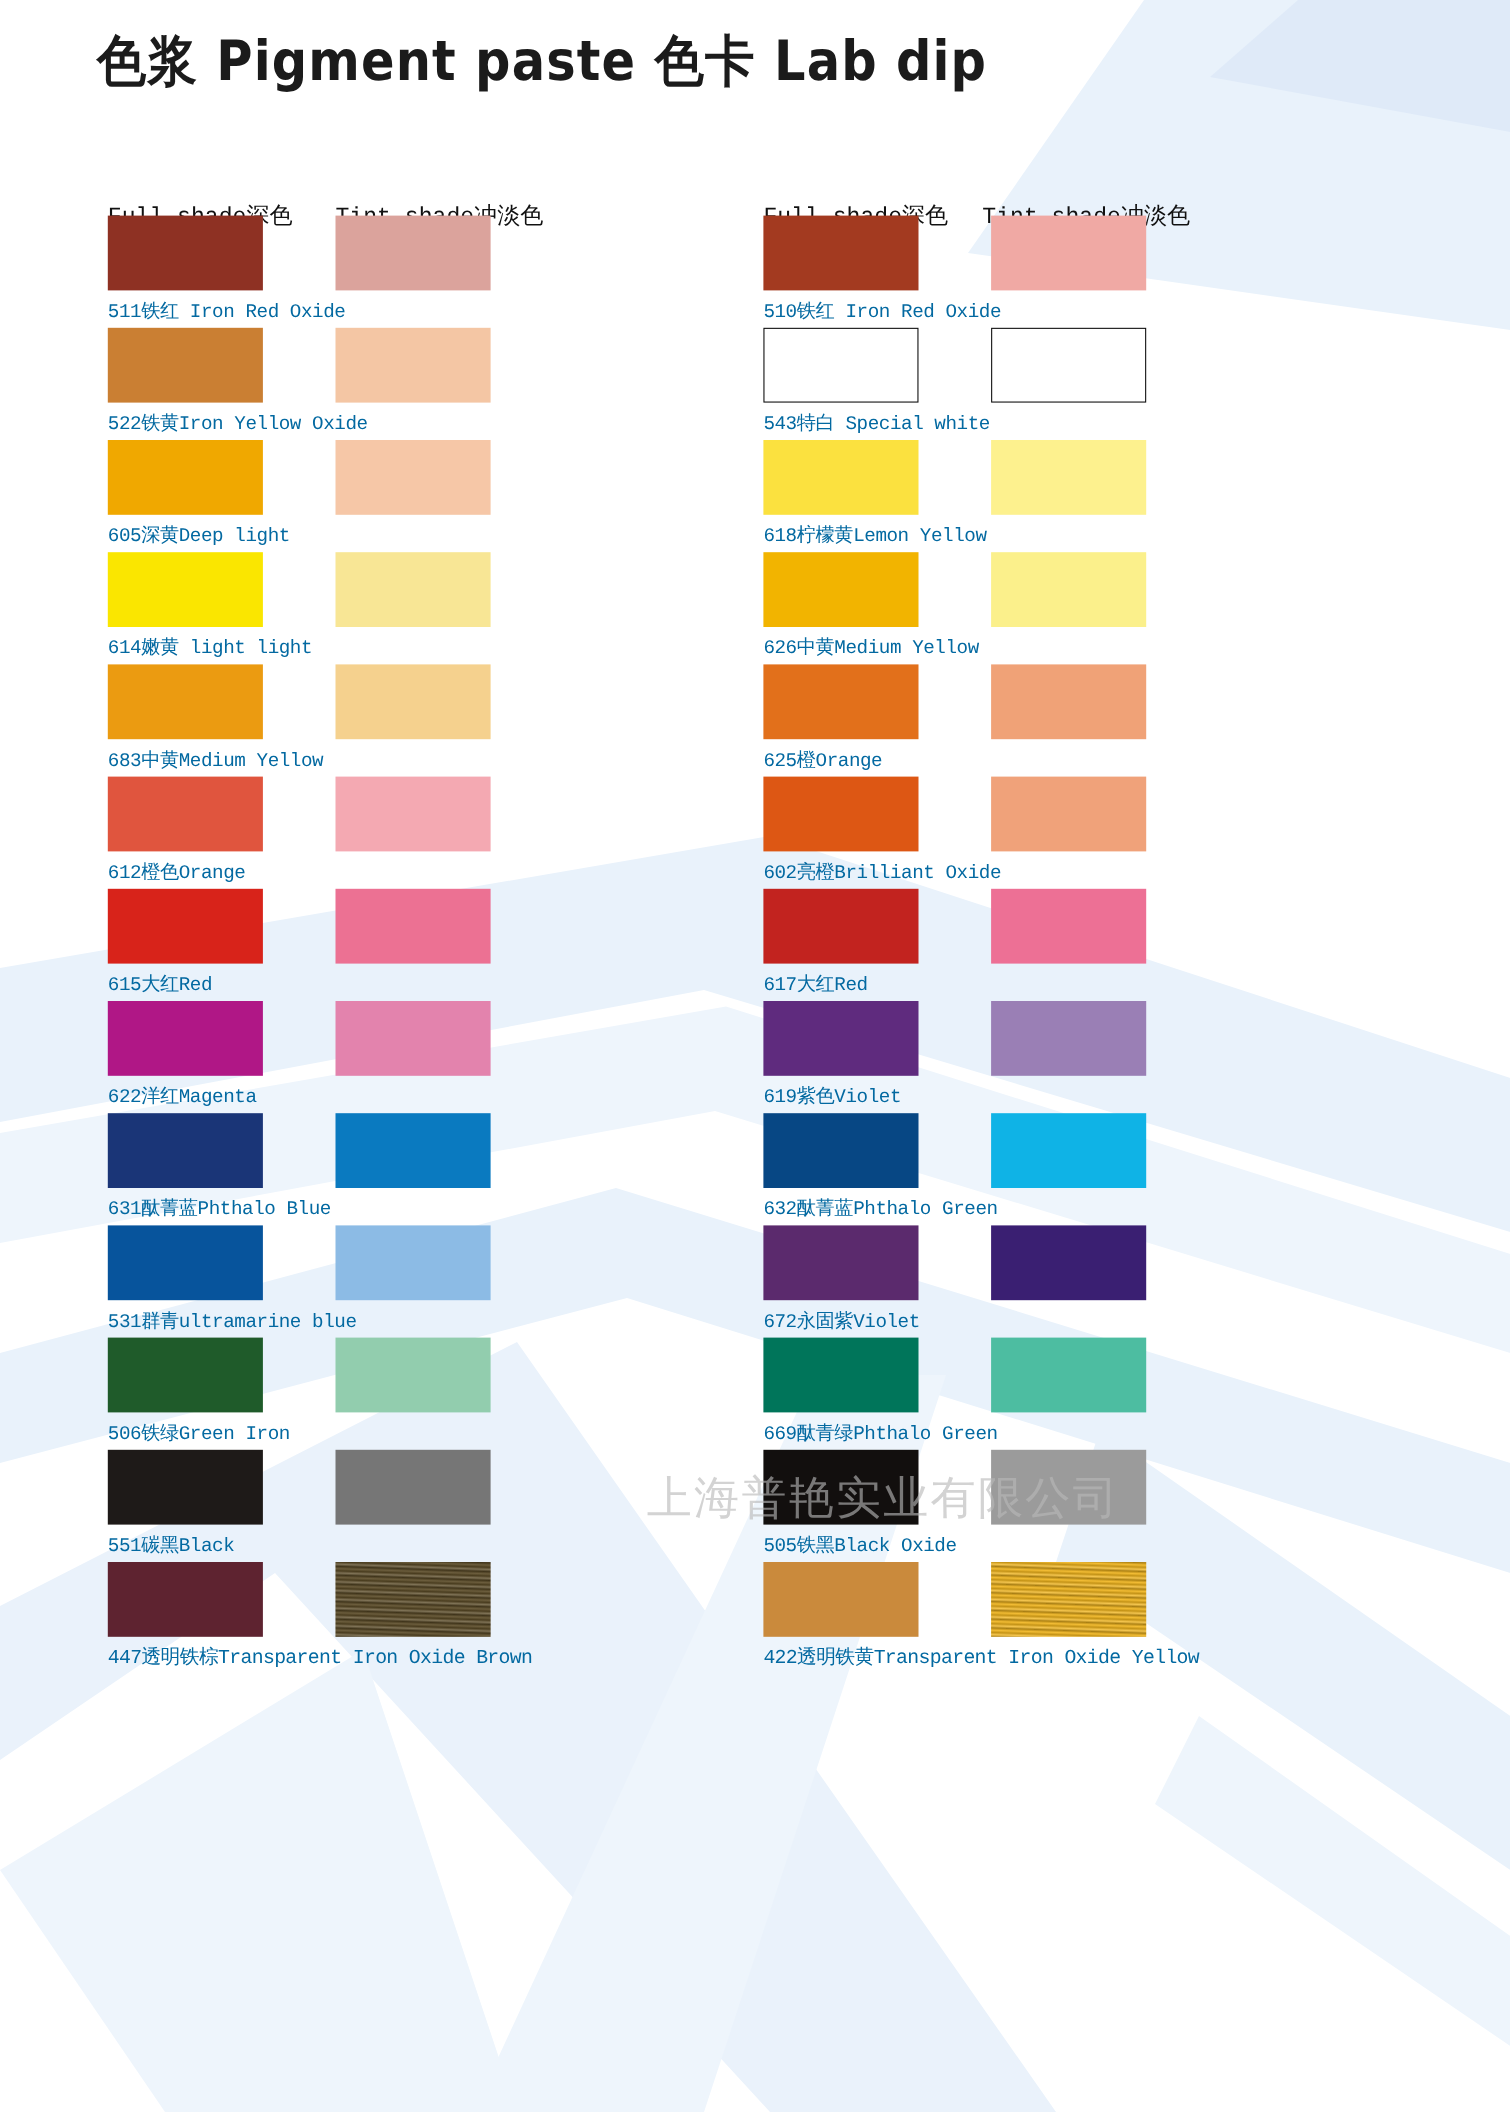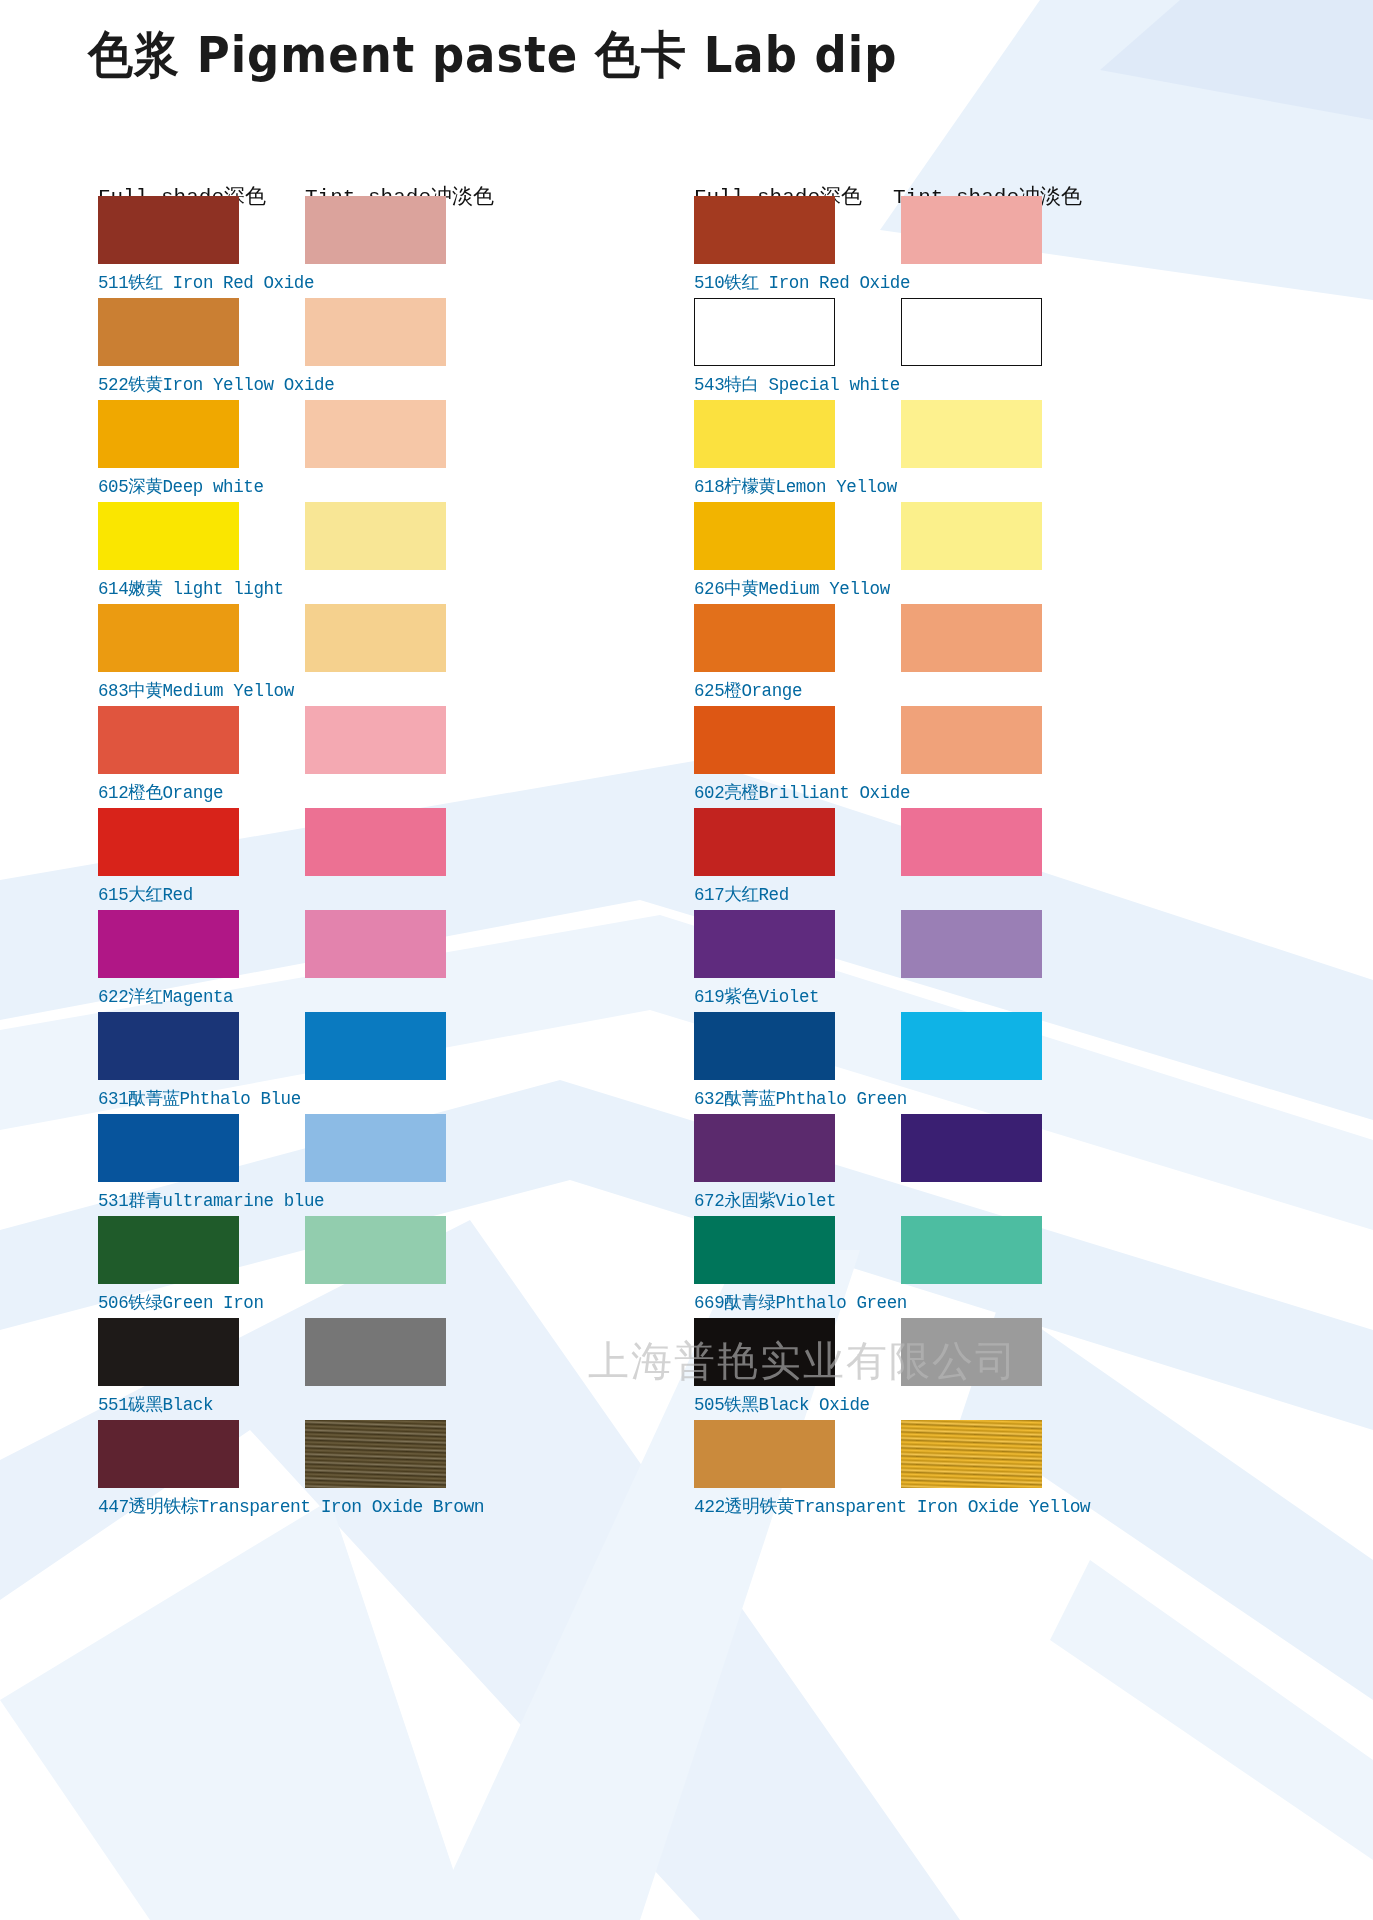--- a/index.html
+++ b/index.html
@@ -91,21 +91,21 @@
         <div class="label">511铁红 Iron Red Oxide</div>
       </div>
       <div class="row">
         <div class="swatch sw-full" style="background: rgb(202, 127, 51);"></div>
         <div class="swatch sw-tint" style="background: rgb(244, 198, 164);"></div>
         <div class="label">522铁黄Iron Yellow Oxide</div>
       </div>
       <div class="row">
         <div class="swatch sw-full" style="background: rgb(240, 168, 0);"></div>
         <div class="swatch sw-tint" style="background: rgb(246, 199, 167);"></div>
-        <div class="label">605深黄Deep white</div>
+        <div class="label">605深黄Deep light</div>
       </div>
       <div class="row">
         <div class="swatch sw-full" style="background: rgb(250, 230, 0);"></div>
         <div class="swatch sw-tint" style="background: rgb(248, 230, 149);"></div>
         <div class="label">614嫩黄 light light</div>
       </div>
       <div class="row">
         <div class="swatch sw-full" style="background: rgb(235, 155, 17);"></div>
         <div class="swatch sw-tint" style="background: rgb(245, 209, 142);"></div>
         <div class="label">683中黄Medium Yellow</div>

